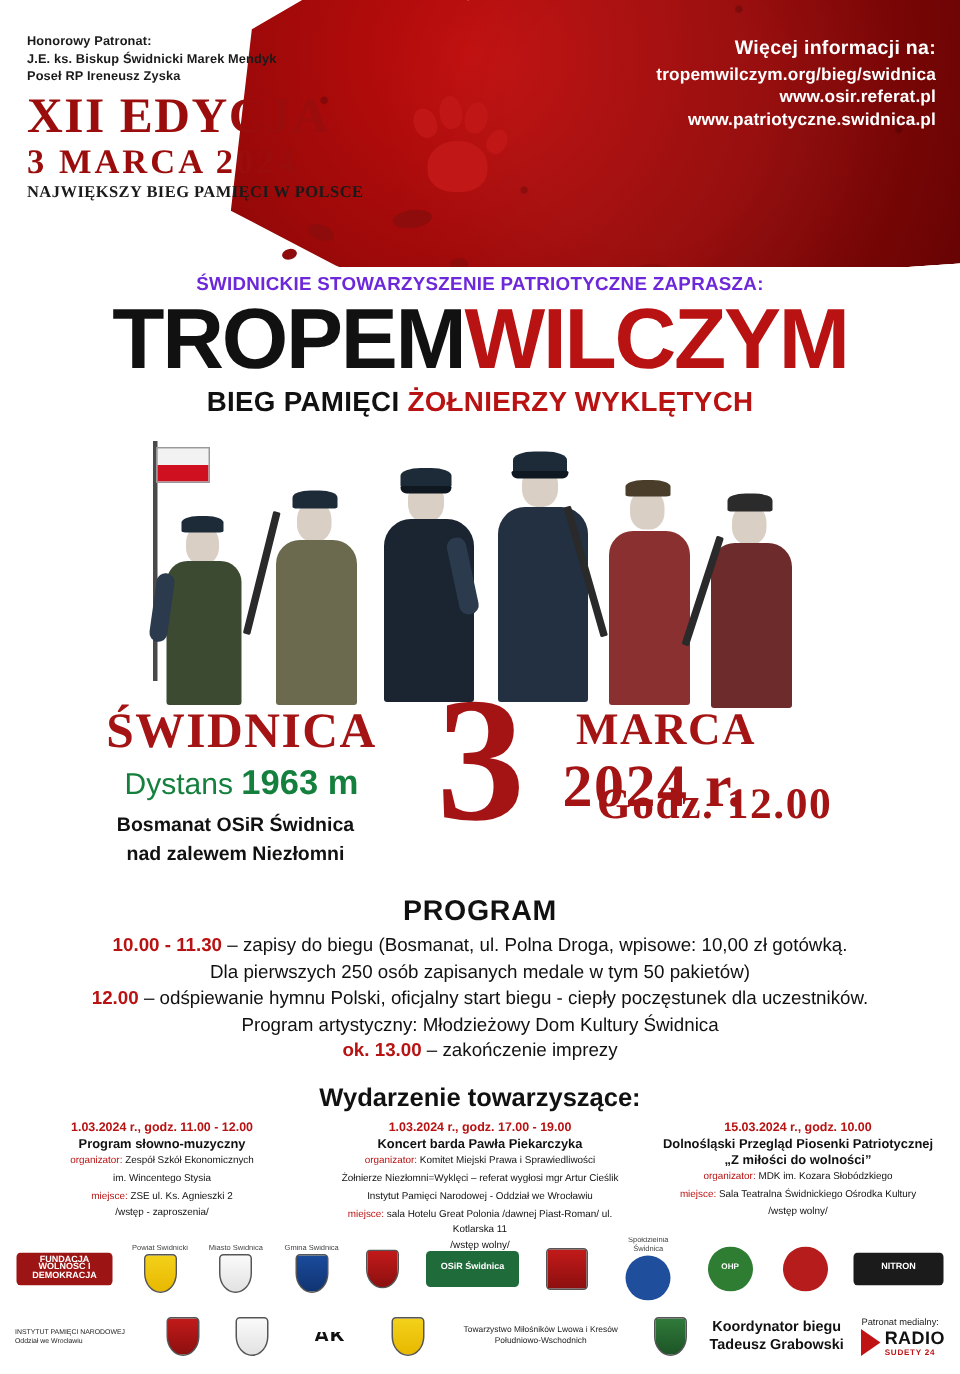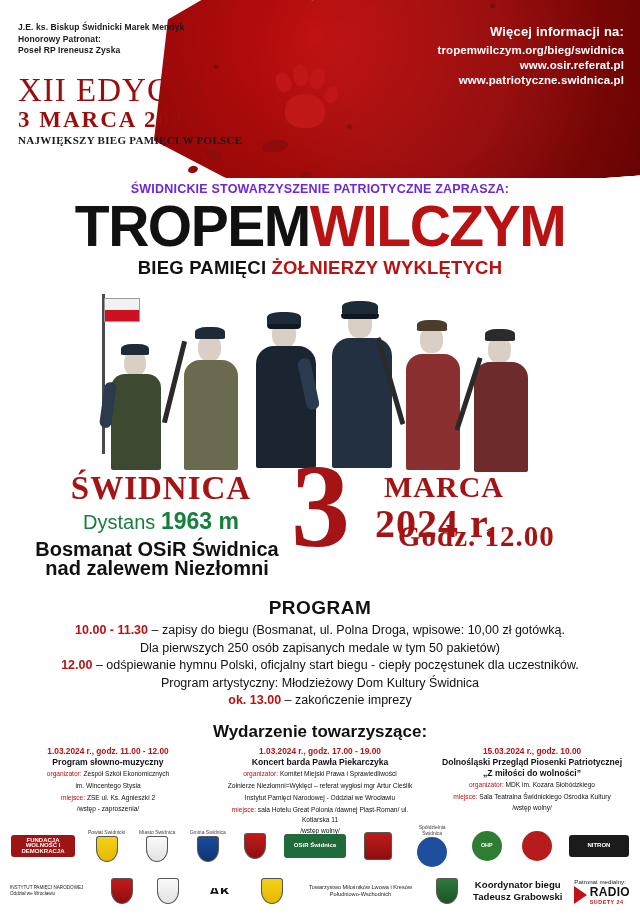--- a/index.html
+++ b/index.html
@@ -64,23 +64,23 @@
     width: 260px;
     color: #1a1a1a;
   }
   .patron-line {
     font-size: 8.5px;
     line-height: 11.5px;
     font-weight: bold;
     letter-spacing: .1px;
   }
   .edition {
-    margin-top: 16px;
-    font-family: "Liberation Serif", serif;
-    font-weight: normal;
+    margin-top: 4px;
+    font-family: "Liberation Serif", serif;
+    font-weight: bold;
     font-size: 33px;
     line-height: 34px;
     color: #9b0d0d;
     letter-spacing: 1px;
   }
   .edition-date {
     font-family: "Liberation Serif", serif;
     font-weight: bold;
     font-size: 23px;
     line-height: 25px;
@@ -242,21 +242,21 @@
     text-align: center;
     font-size: 20px;
     color: #15803d;
   }
   .dystans b { font-size: 23px; }
   .bosmanat {
     position: absolute;
     top: 540px; left: 22px;
     width: 270px;
     text-align: center;
-    font-size: 20px;
+    font-size: 13px;
     font-weight: bold;
     line-height: 19px;
     color: #111;
   }
   .marca {
     position: absolute;
     top: 470px; left: 384px;
     font-family: "Liberation Serif", serif;
     font-size: 30px;
     font-weight: bold;
@@ -413,22 +413,22 @@
   <div class="top-banner">
     <div class="red-mass"></div>
     <div class="splat s1"></div>
     <div class="splat s2"></div>
     <div class="splat s3"></div>
     <div class="splat s4"></div>
     <div class="splat s5"></div>
   </div>
 
   <div class="patron-block">
+    <div class="patron-line">Honorowy Patronat:</div>
     <div class="patron-line">J.E. ks. Biskup Świdnicki Marek Mendyk</div>
-    <div class="patron-line">Honorowy Patronat:</div>
     <div class="patron-line">Poseł RP Ireneusz Zyska</div>
     <div class="edition">XII EDYCJA</div>
     <div class="edition-date">3 MARCA 2024</div>
     <div class="edition-sub">NAJWIĘKSZY BIEG PAMIĘCI W POLSCE</div>
   </div>
 
   <div class="paw">
     <div class="pad main"></div>
     <div class="pad t1"></div>
     <div class="pad t2"></div>

